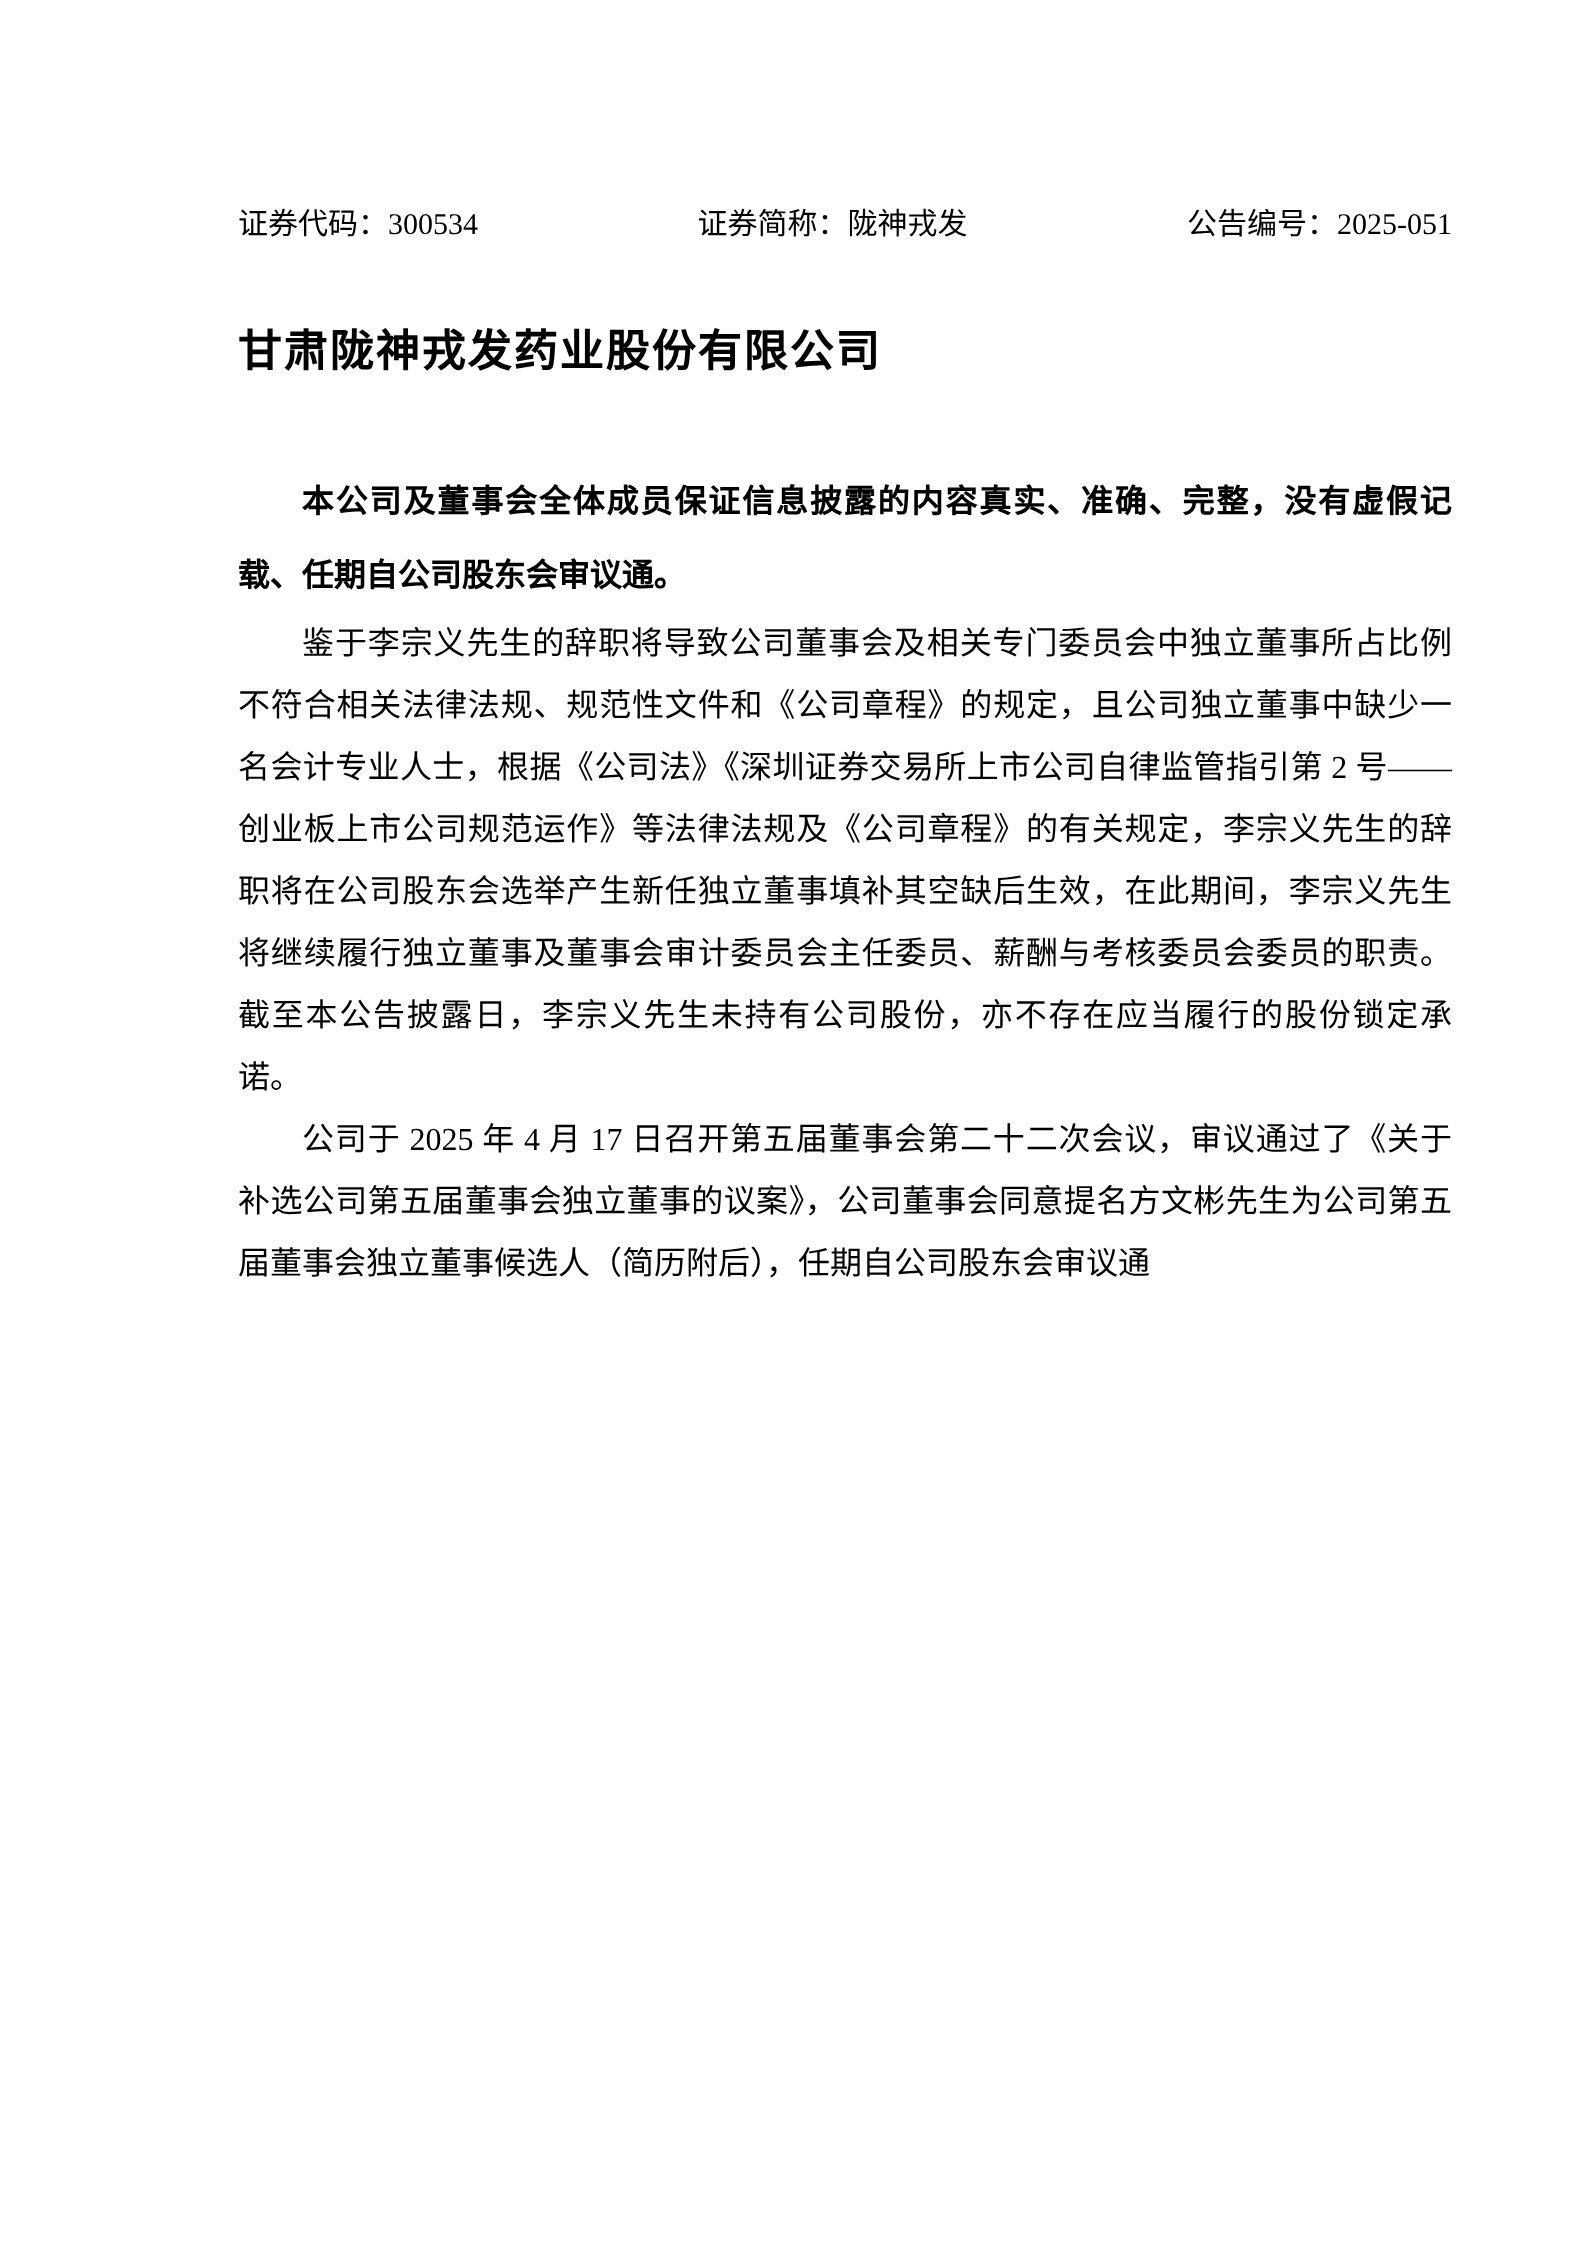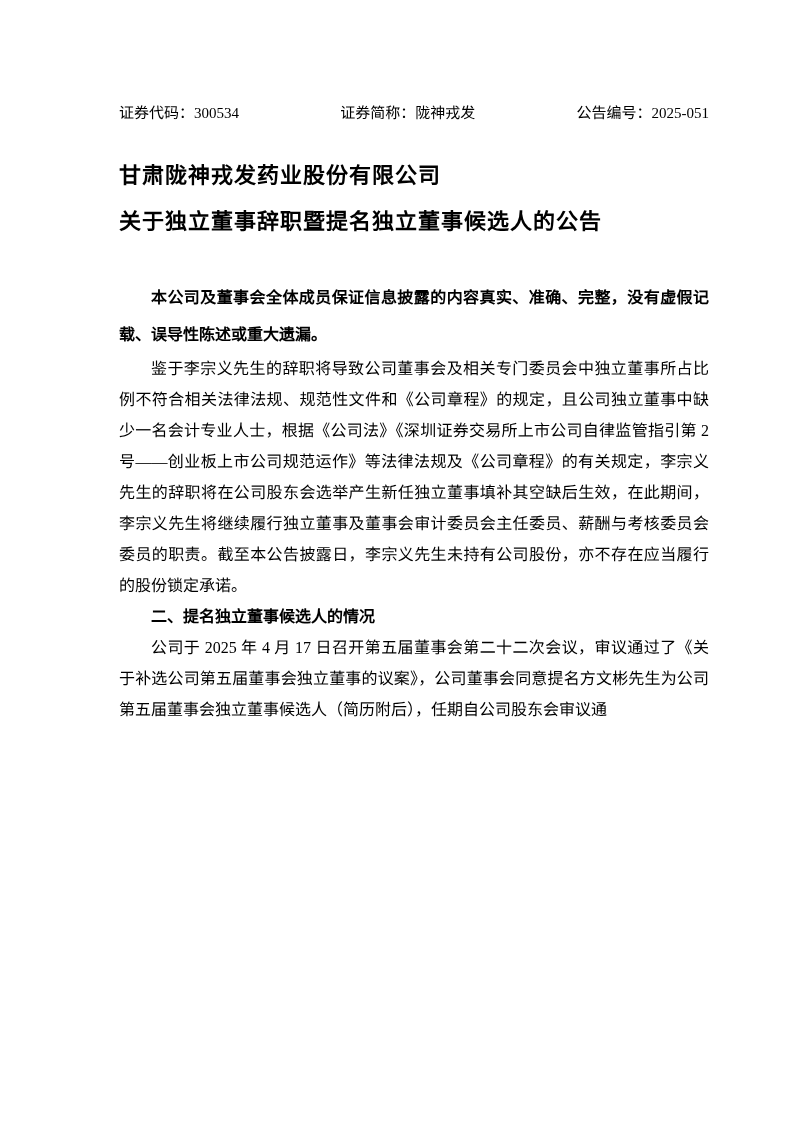--- a/index.html
+++ b/index.html
@@ -7,21 +7,21 @@
     padding: 0;
     background: #ffffff;
   }
   .page {
     position: relative;
     width: 793px;
     height: 814px;
     box-sizing: border-box;
     background: #ffffff;
     color: #000000;
-    padding: 103px 84px 0 119px;
+    padding: 103px 67px 0 119px;
     overflow: hidden;
     font-family: "Liberation Serif", "DejaVu Serif", serif;
   }
   .doc-header {
     display: flex;
     justify-content: space-between;
     align-items: baseline;
     font-size: 15px;
     line-height: 21px;
     white-space: nowrap;
@@ -63,22 +63,20 @@
 
 <div class="page">
 
   <div class="doc-header">
     <span>证券代码：300534</span>
     <span>证券简称：陇神戎发</span>
     <span>公告编号：2025-051</span>
   </div>
 
   <div class="title title-company">甘肃陇神戎发药业股份有限公司</div>
-  <div class="title title-subject">关于独立董事辞职暨提名独立董事候选人的公告</div>
 
-  <p class="statement">本公司及董事会全体成员保证信息披露的内容真实、准确、完整，没有虚假记载、误导性陈述或重大遗漏。</p>
+  <p class="statement">本公司及董事会全体成员保证信息披露的内容真实、准确、完整，没有虚假记载、任期自公司股东会审议通。</p>
 
   <p class="body-para">鉴于李宗义先生的辞职将导致公司董事会及相关专门委员会中独立董事所占比例不符合相关法律法规、规范性文件和《公司章程》的规定，且公司独立董事中缺少一名会计专业人士，根据《公司法》《深圳证券交易所上市公司自律监管指引第 2 号——创业板上市公司规范运作》等法律法规及《公司章程》的有关规定，李宗义先生的辞职将在公司股东会选举产生新任独立董事填补其空缺后生效，在此期间，李宗义先生将继续履行独立董事及董事会审计委员会主任委员、薪酬与考核委员会委员的职责。截至本公告披露日，李宗义先生未持有公司股份，亦不存在应当履行的股份锁定承诺。</p>
 
-  <div class="section-heading section-heading-2">二、提名独立董事候选人的情况</div>
   <p class="body-para">公司于 2025 年 4 月 17 日召开第五届董事会第二十二次会议，审议通过了《关于补选公司第五届董事会独立董事的议案》，公司董事会同意提名方文彬先生为公司第五届董事会独立董事候选人（简历附后），任期自公司股东会审议通</p>
 
 </div>
 
 </body></html>

